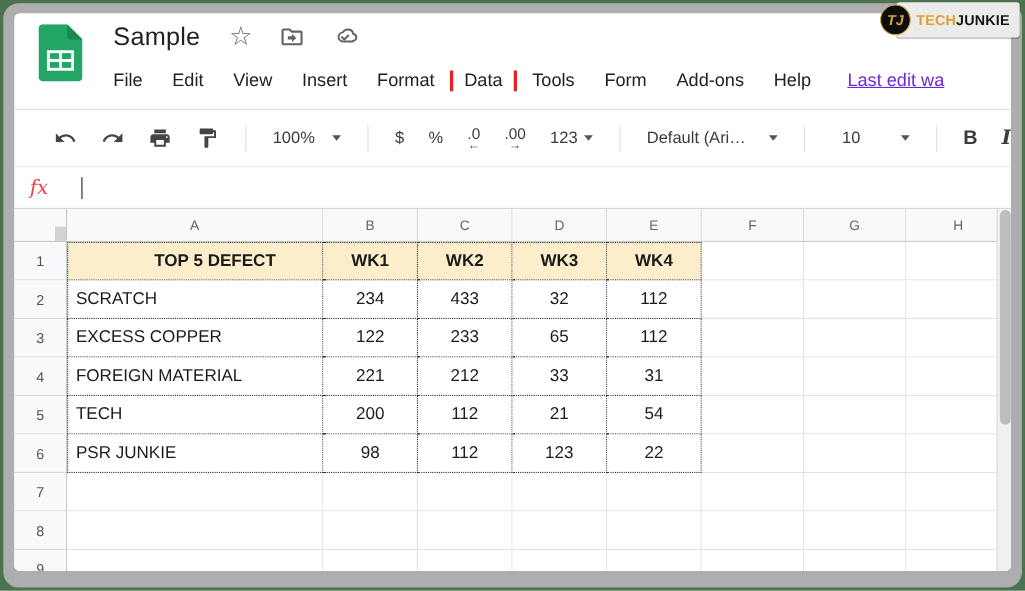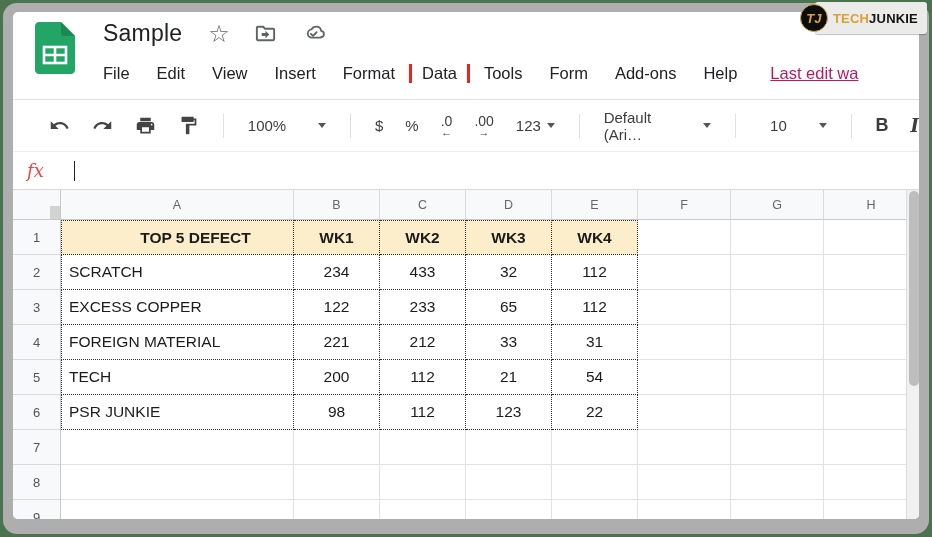--- a/index.html
+++ b/index.html
@@ -17,30 +17,30 @@
   
   .app-header{height:88px;flex:0 0 88px;border-bottom:1px solid #e1e1e1;position:relative;}
   .sheets-logo{position:absolute;left:22px;top:10px;width:40px;height:52px;}
   .title-row{position:absolute;left:90px;top:8px;display:flex;align-items:center;gap:26px;}
   .doc-title{font-size:23px;color:var(--ink);letter-spacing:.2px;}
   .title-icons{display:flex;align-items:center;gap:24px;color:#5f6368;}
   .star-glyph{font-size:24px;line-height:1;color:#5f6368;}
   .menu-row{position:absolute;left:90px;top:52px;right:0;display:flex;align-items:center;gap:27px;font-size:16.5px;color:var(--ink);white-space:nowrap;overflow:hidden;}
   .menu-item{cursor:default;}
   .menu-item--boxed{border:3px solid var(--highlight-red);padding:4px 10px;margin:-7px -13px;}
-  .last-edit{color:#be185d;text-decoration:underline;margin-left:6px;}
+  .last-edit{color:#6d28d9;text-decoration:underline;margin-left:6px;}
 
   
   .toolbar{height:52px;flex:0 0 52px;display:flex;align-items:center;padding-left:36px;gap:22px;border-bottom:1px solid #ececec;color:var(--icon-gray);}
   .tb-icon{width:22px;height:22px;display:flex;align-items:center;justify-content:center;}
   .tb-icon svg{width:21px;height:21px;fill:var(--icon-gray);}
   .tb-divider{width:1px;height:24px;background:#e0e0e0;margin:0 2px;}
   .tb-text{font-size:15px;color:#3c3c3c;}
   .caret{width:0;height:0;border-left:4.5px solid transparent;border-right:4.5px solid transparent;border-top:5px solid #555;display:inline-block;}
-  .dd{display:flex;align-items:center;gap:32px;}
+  .dd{display:flex;align-items:center;gap:16px;}
   .dec-btn{display:flex;flex-direction:column;align-items:center;line-height:1;font-size:14px;color:#3c3c3c;}
   .dec-btn .arr{font-size:11px;margin-top:-1px;}
   .font-dd{width:132px;justify-content:space-between;}
   .size-dd{width:78px;justify-content:space-between;padding-left:10px;}
   .bold-btn{font-weight:bold;font-size:18px;color:#3c3c3c;}
   .italic-btn{font-family:"DejaVu Serif","Liberation Serif",serif;font-style:italic;font-weight:bold;font-size:18px;color:#3c3c3c;}
 
   
   .formula-bar{height:38px;flex:0 0 38px;display:flex;align-items:center;border-bottom:1px solid #d8d8d8;}
   .fx-label{font-family:"DejaVu Serif","Liberation Serif",serif;font-style:italic;font-size:18px;color:#ef4444;margin-left:14px;}

